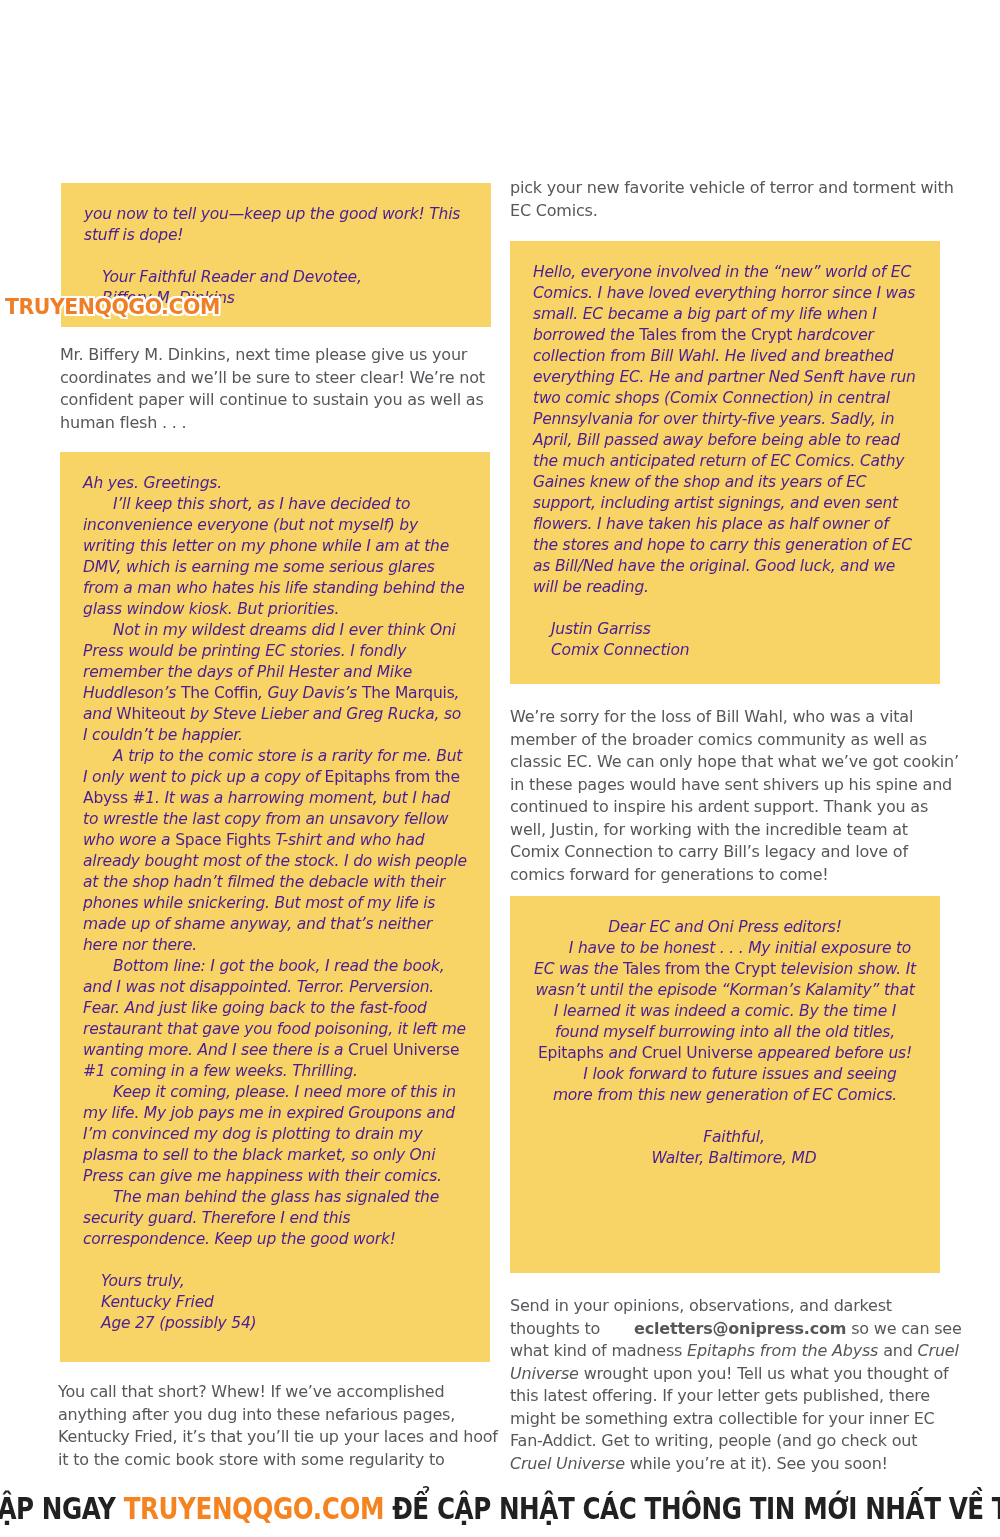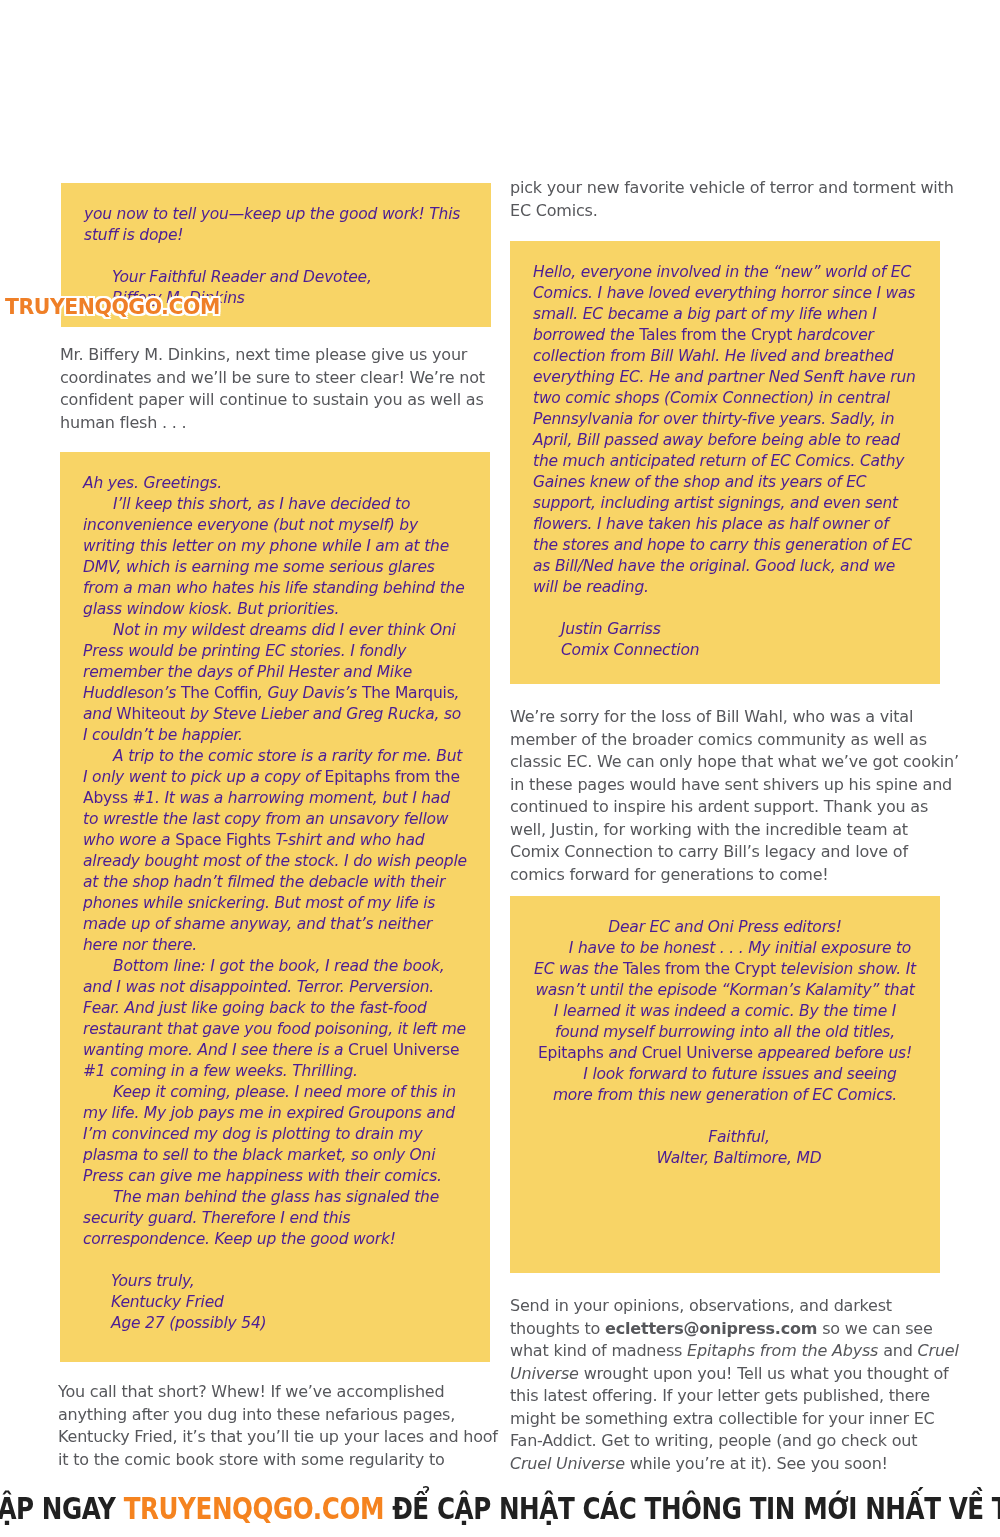--- a/index.html
+++ b/index.html
@@ -19,23 +19,23 @@
     padding:21px 23px 18px 23px;
     box-sizing:border-box;
     color:#4c1d95;
     font-style:italic;
     font-size:15.5px;
     line-height:21px;
     letter-spacing:-0.2px;
   }
   .letter p{margin:0;}
   .letter p.ind{text-indent:30px;}
-  .sig{margin-top:21px;margin-left:28px;font-style:italic;}
+  .sig{margin-top:21px;margin-left:18px;font-style:italic;}
   .seg-roman{font-style:normal;}
-  .seg-bold{font-weight:bold;font-style:normal;}
+  .seg-bold{font-weight:bold;font-style:normal;margin-left:29px;}
   .seg-italic{font-style:italic;}
   
   .response{
     position:absolute;
     margin:0;
     color:#56575B;
     font-size:16px;
     line-height:22.5px;
     letter-spacing:-0.2px;
   }

